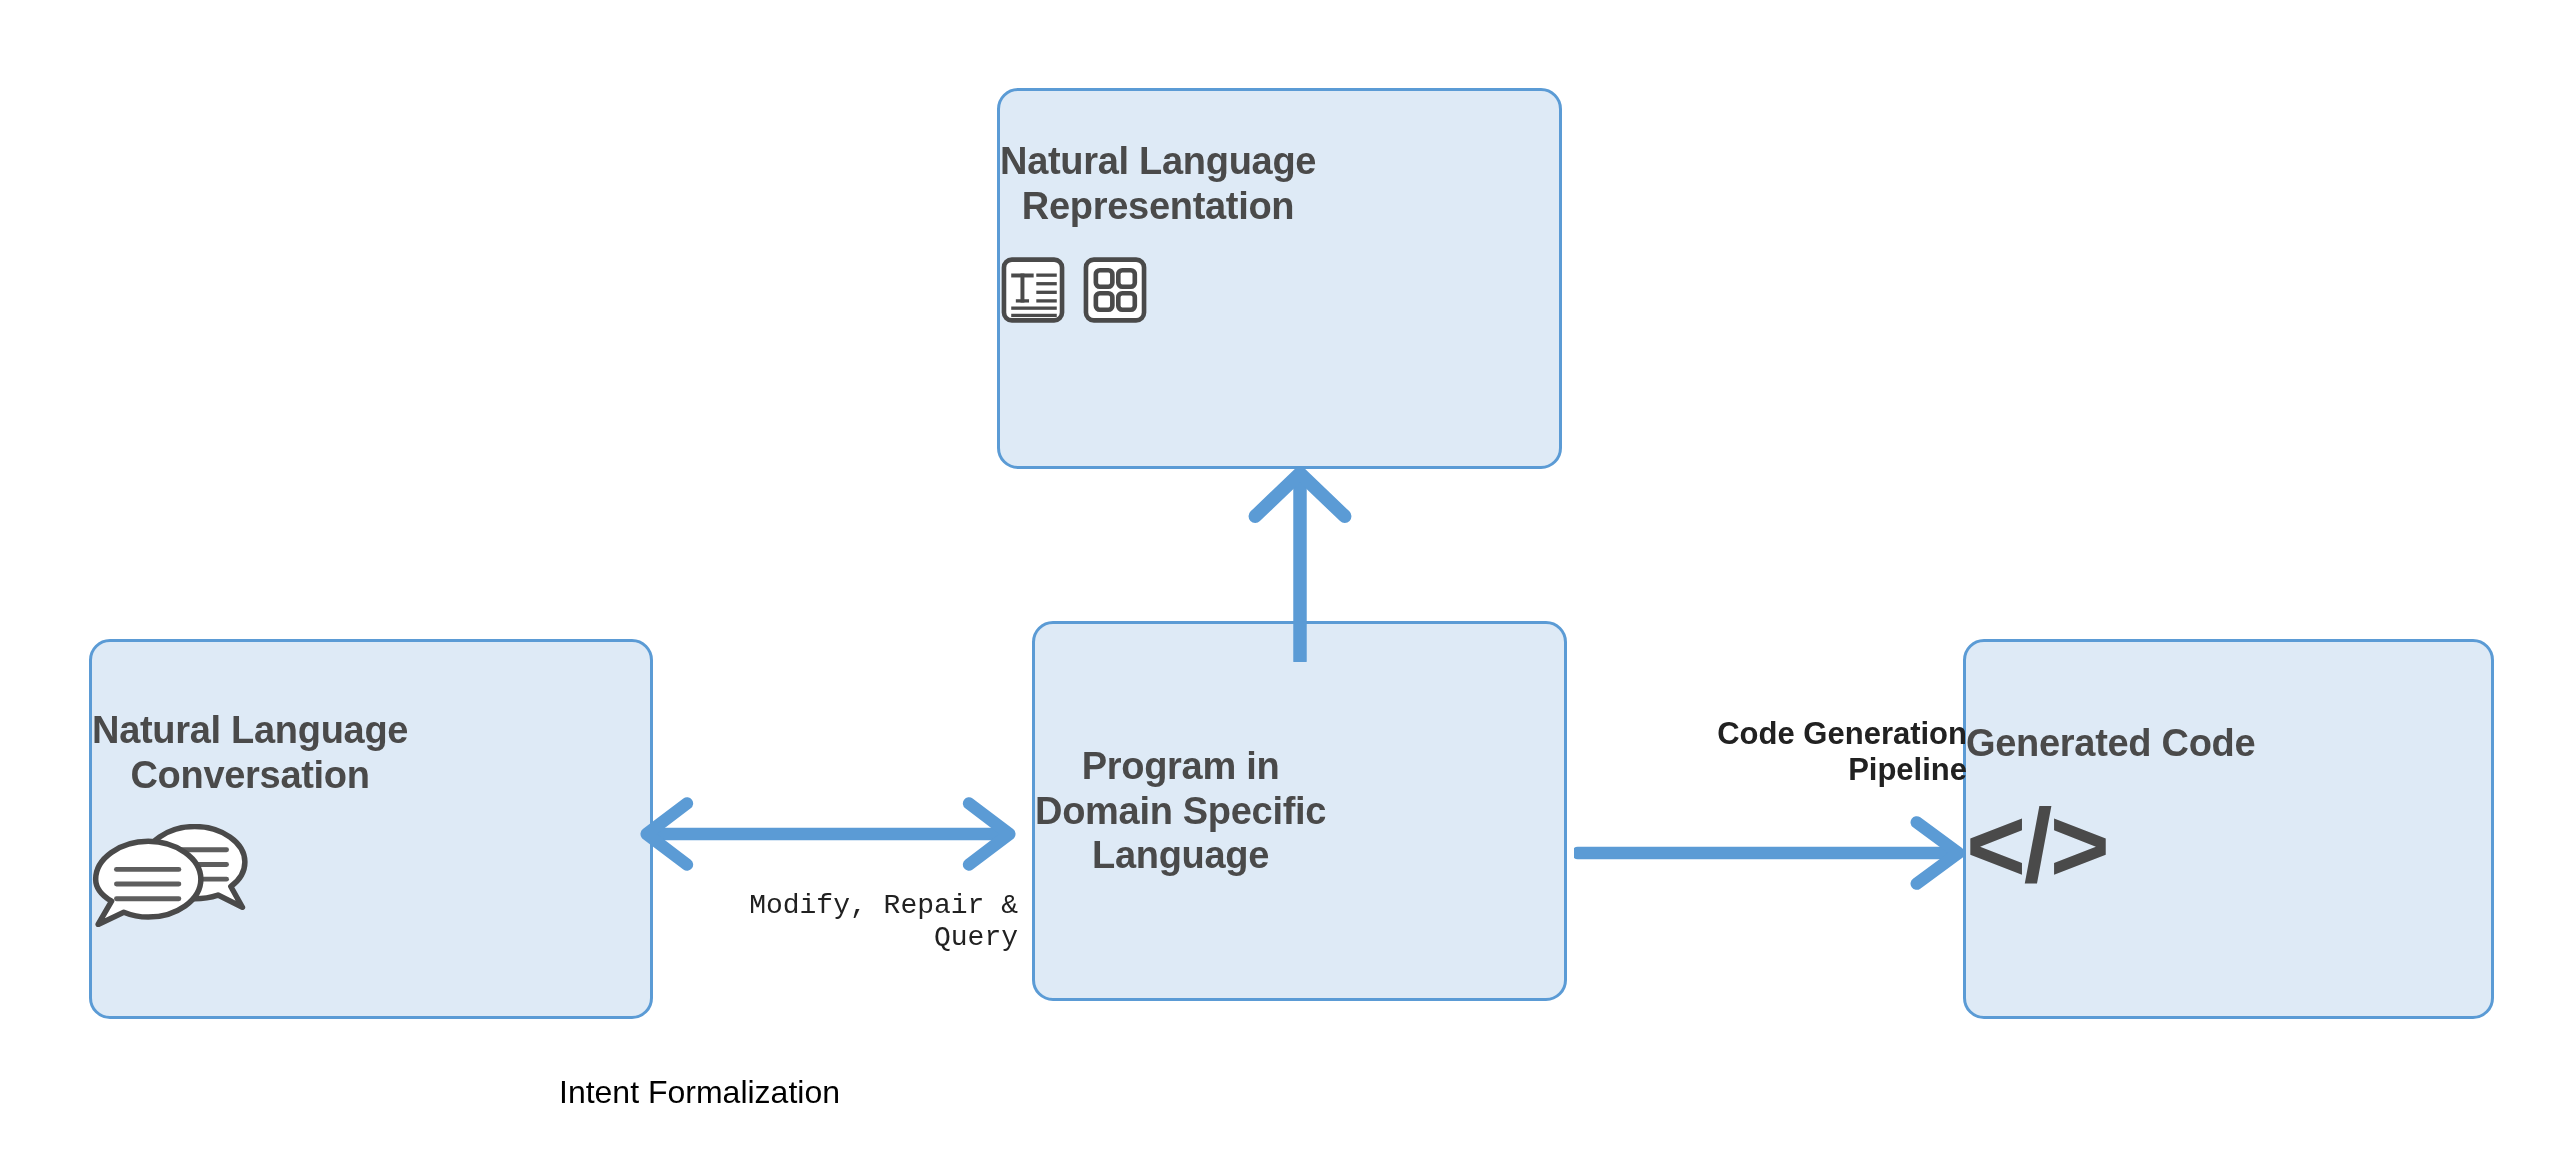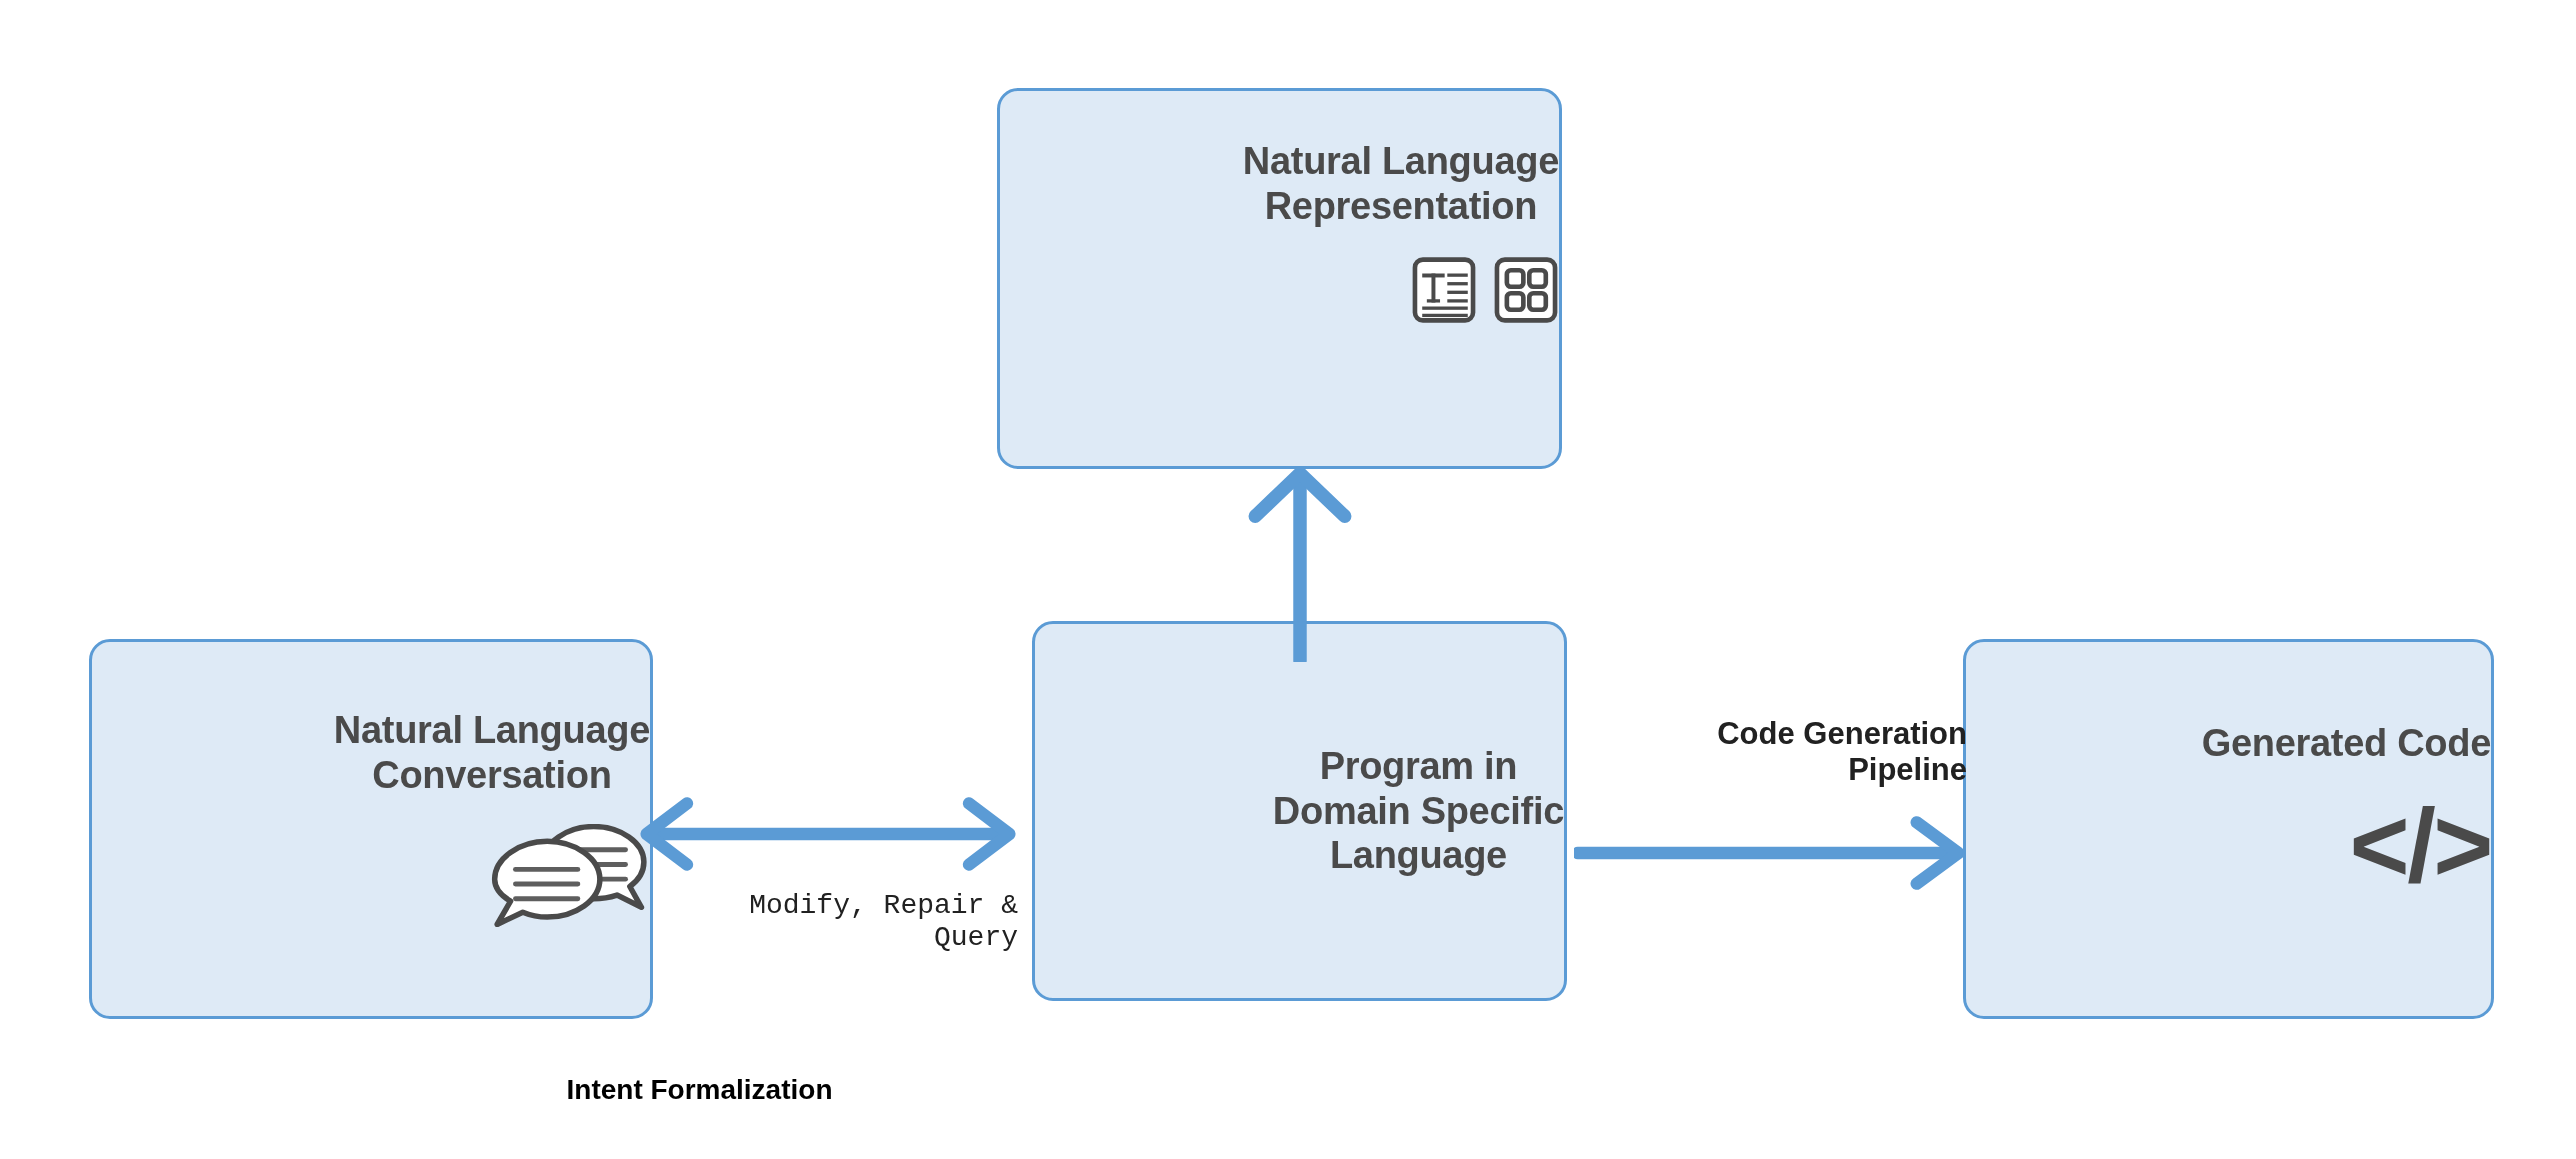--- a/index.html
+++ b/index.html
@@ -24,21 +24,21 @@
 
   
   .node-box {
     position: absolute;
     box-sizing: border-box;
     background: #DEEAF6;
     border: 3.7px solid #5B9BD5;
     border-radius: 21px;
     display: flex;
     flex-direction: column;
-    align-items: flex-end;
+    align-items: flex-start;
   }
   .node-title {
     color: #4A4A4A;
     font-weight: bold;
     font-size: 38px;
     line-height: 1.18;
     text-align: center;
     letter-spacing: -0.3px;
     white-space: pre-line;
     font-stretch: condensed;
@@ -120,22 +120,22 @@
   }
 
   #label-llm       { left: 638px; top: 756px; width: 380px; }
   #label-llm-sub   { left: 638px; top: 890px; width: 380px; font-family: Liberation Mono, monospace; }
   #label-pipeline  { left: 1574px; top: 716px; width: 393px; }
 
   .caption {
     position: absolute;
     text-align: center;
     color: #000000;
-    font-size: 28px;
-    font-weight: bold;
+    font-size: 32px;
+    font-weight: normal;
     font-stretch: condensed;
     line-height: 1.1;
   }
   #caption-left  { left: 454px;  top: 1075px; width: 491px; }
   #caption-right { left: 1337px; top: 1075px; width: 675px; }
 </style>
 </head>
 <body>
 
 <div id="stage">

